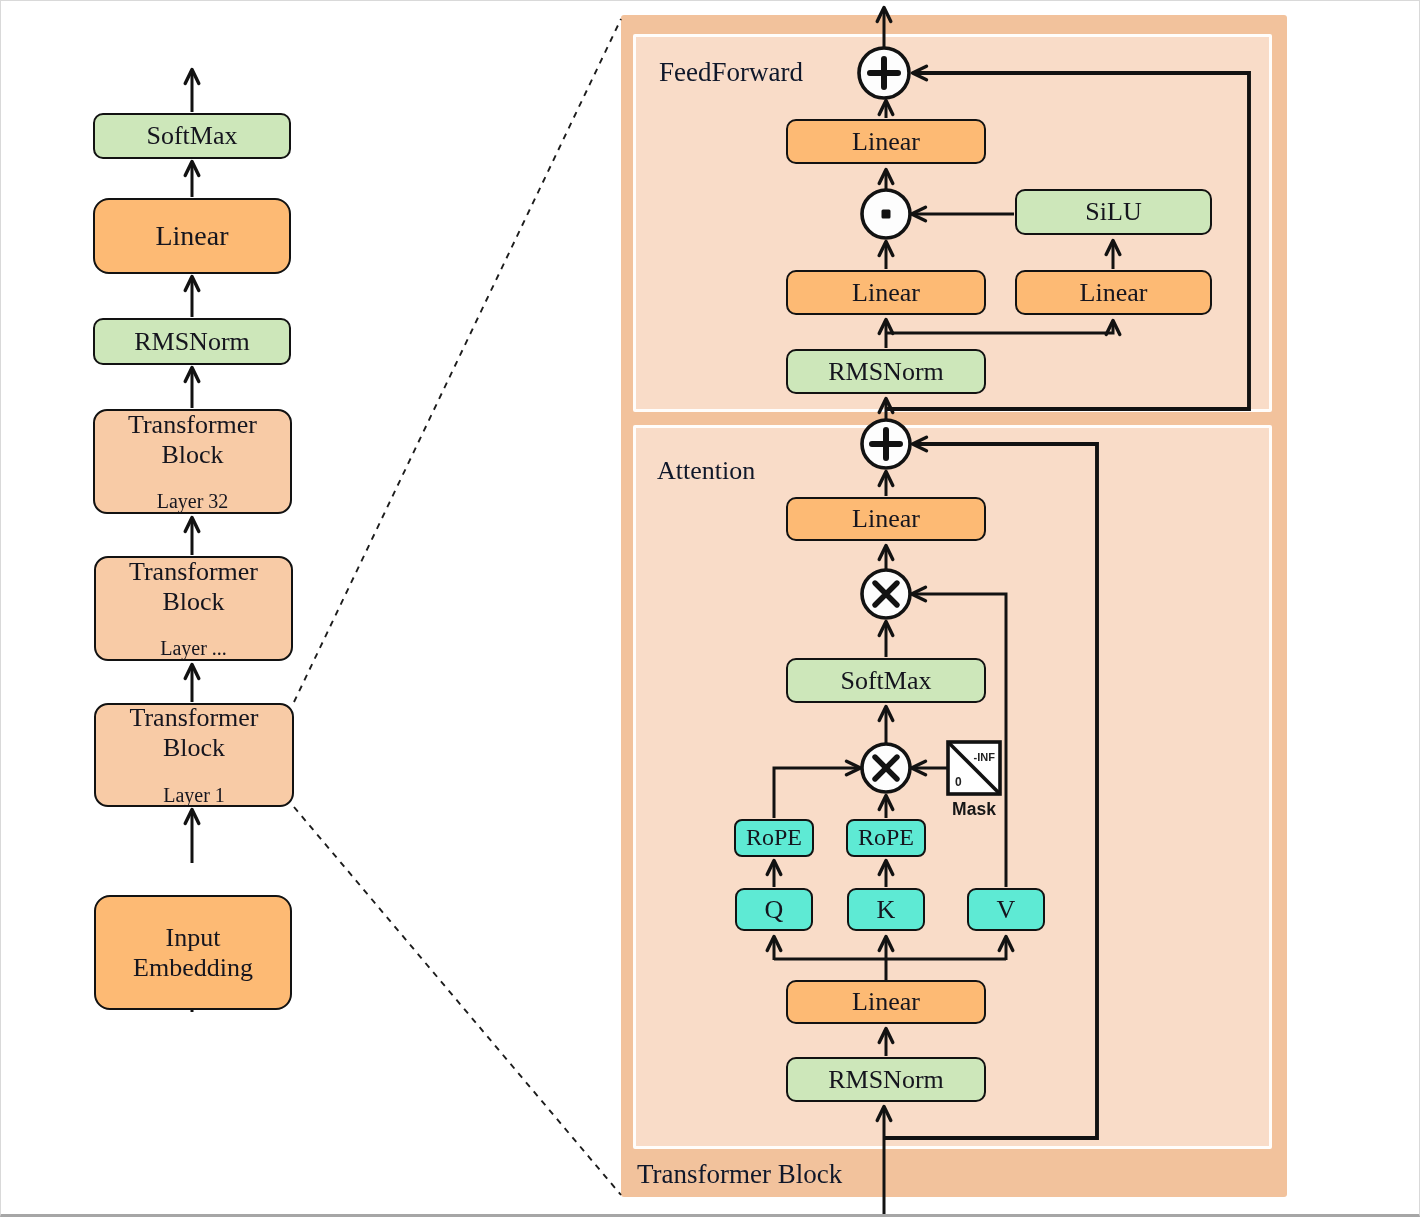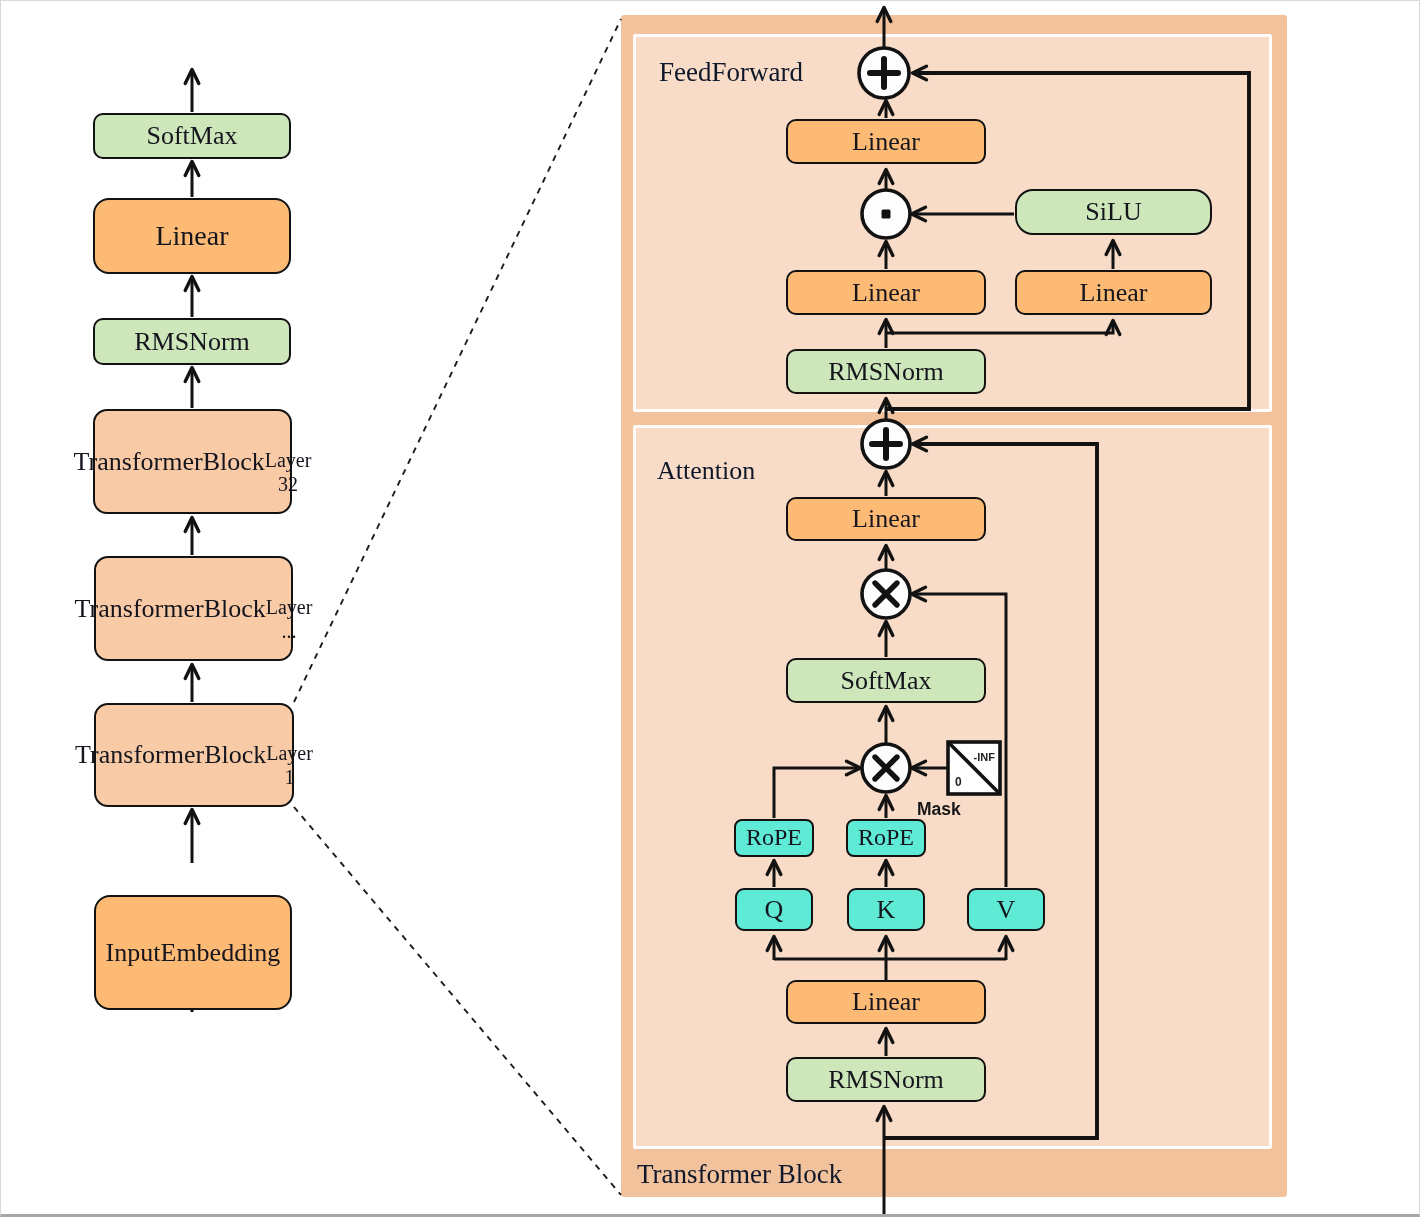--- a/index.html
+++ b/index.html
@@ -11,21 +11,21 @@
   }
   .panel{position:absolute;box-sizing:border-box;}
   .outer{background:#f2c29c;border-radius:3px;}
   .inner{background:#f9dcc8;border:3px solid rgba(255,255,255,.92);border-radius:2px;}
   .lbl{position:absolute;font-family:"Liberation Serif","DejaVu Serif",serif;color:#0f172a;white-space:nowrap;}
   .bx{
     position:absolute;box-sizing:border-box;border:2.6px solid #121212;border-radius:10px;
     display:flex;align-items:center;justify-content:center;text-align:center;
     font-size:26px;line-height:1.15;color:#15151e;z-index:3;
   }
-  .col{flex-direction:row;}
+  .col{flex-direction:column;}
   .green{background:#cde7ba;}
   .blue{background:#fdba74;}
   .bluem{background:#5eead4;}
   .orange{background:#f8cba6;border-radius:14px;}
   .small{font-size:20px;line-height:1.2;margin-top:20px;}
   svg.wires{position:absolute;left:0;top:0;z-index:2;}
   .ln{stroke:#121212;stroke-width:3;fill:none;}
   .thick{stroke-width:3.9;}
   .dash{stroke:#1c1c1c;stroke-width:1.9;stroke-dasharray:6 6;fill:none;}
   .opc{fill:#fdfdfd;stroke:#121212;stroke-width:3.6;}
@@ -122,21 +122,21 @@
     </g>
     <g>
       <circle class="opc" cx="885" cy="767" r="24"></circle>
       <path class="opx" d="M874,756 L896,778 M896,756 L874,778"></path>
     </g>
   </svg>
 
   <div class="lbl" style="left:658px;top:56px;font-size:27px;">FeedForward</div>
   <div class="lbl" style="left:656px;top:455px;font-size:26px;">Attention</div>
   <div class="lbl" style="left:636px;top:1158px;font-size:27px;">Transformer Block</div>
-  <div class="lbl masklabel" style="left:916px;top:798px;width:52px;text-align:left;">Mask</div>
+  <div class="lbl masklabel" style="left:947px;top:798px;width:52px;text-align:center;">Mask</div>
 
   <div class="bx green" style="left:92px;top:112px;width:198px;height:46px;">SoftMax</div>
   <div class="bx blue" style="left:92px;top:197px;width:198px;height:76px;border-radius:16px;font-size:28px;">Linear</div>
   <div class="bx green" style="left:92px;top:317px;width:198px;height:47px;">RMSNorm</div>
 
   <div class="bx orange col" style="left:92px;top:408px;width:199px;height:105px;">
     <span>Transformer</span>
     <span>Block</span>
     <span class="small">Layer 32</span>
   </div>
@@ -149,21 +149,21 @@
     <span>Transformer</span>
     <span>Block</span>
     <span class="small">Layer 1</span>
   </div>
   <div class="bx blue col" style="left:93px;top:894px;width:198px;height:115px;border-radius:16px;text-align:center;">
     <span>Input</span>
     <span>Embedding</span>
   </div>
 
   <div class="bx blue" style="left:785px;top:118px;width:200px;height:45px;">Linear</div>
-  <div class="bx green" style="left:1014px;top:188px;width:197px;height:46px;border-radius:18px;">SiLU</div>
+  <div class="bx green" style="left:1014px;top:188px;width:197px;height:46px;">SiLU</div>
   <div class="bx blue" style="left:785px;top:269px;width:200px;height:45px;">Linear</div>
   <div class="bx blue" style="left:1014px;top:269px;width:197px;height:45px;">Linear</div>
   <div class="bx green" style="left:785px;top:348px;width:200px;height:45px;">RMSNorm</div>
 
   <div class="bx blue" style="left:785px;top:496px;width:200px;height:44px;">Linear</div>
   <div class="bx green" style="left:785px;top:657px;width:200px;height:45px;">SoftMax</div>
   <div class="bx bluem" style="left:733px;top:818px;width:80px;height:38px;border-radius:8px;font-size:24px;">RoPE</div>
   <div class="bx bluem" style="left:845px;top:818px;width:80px;height:38px;border-radius:8px;font-size:24px;">RoPE</div>
   <div class="bx bluem" style="left:734px;top:887px;width:78px;height:43px;border-radius:9px;">Q</div>
   <div class="bx bluem" style="left:846px;top:887px;width:78px;height:43px;border-radius:9px;">K</div>

